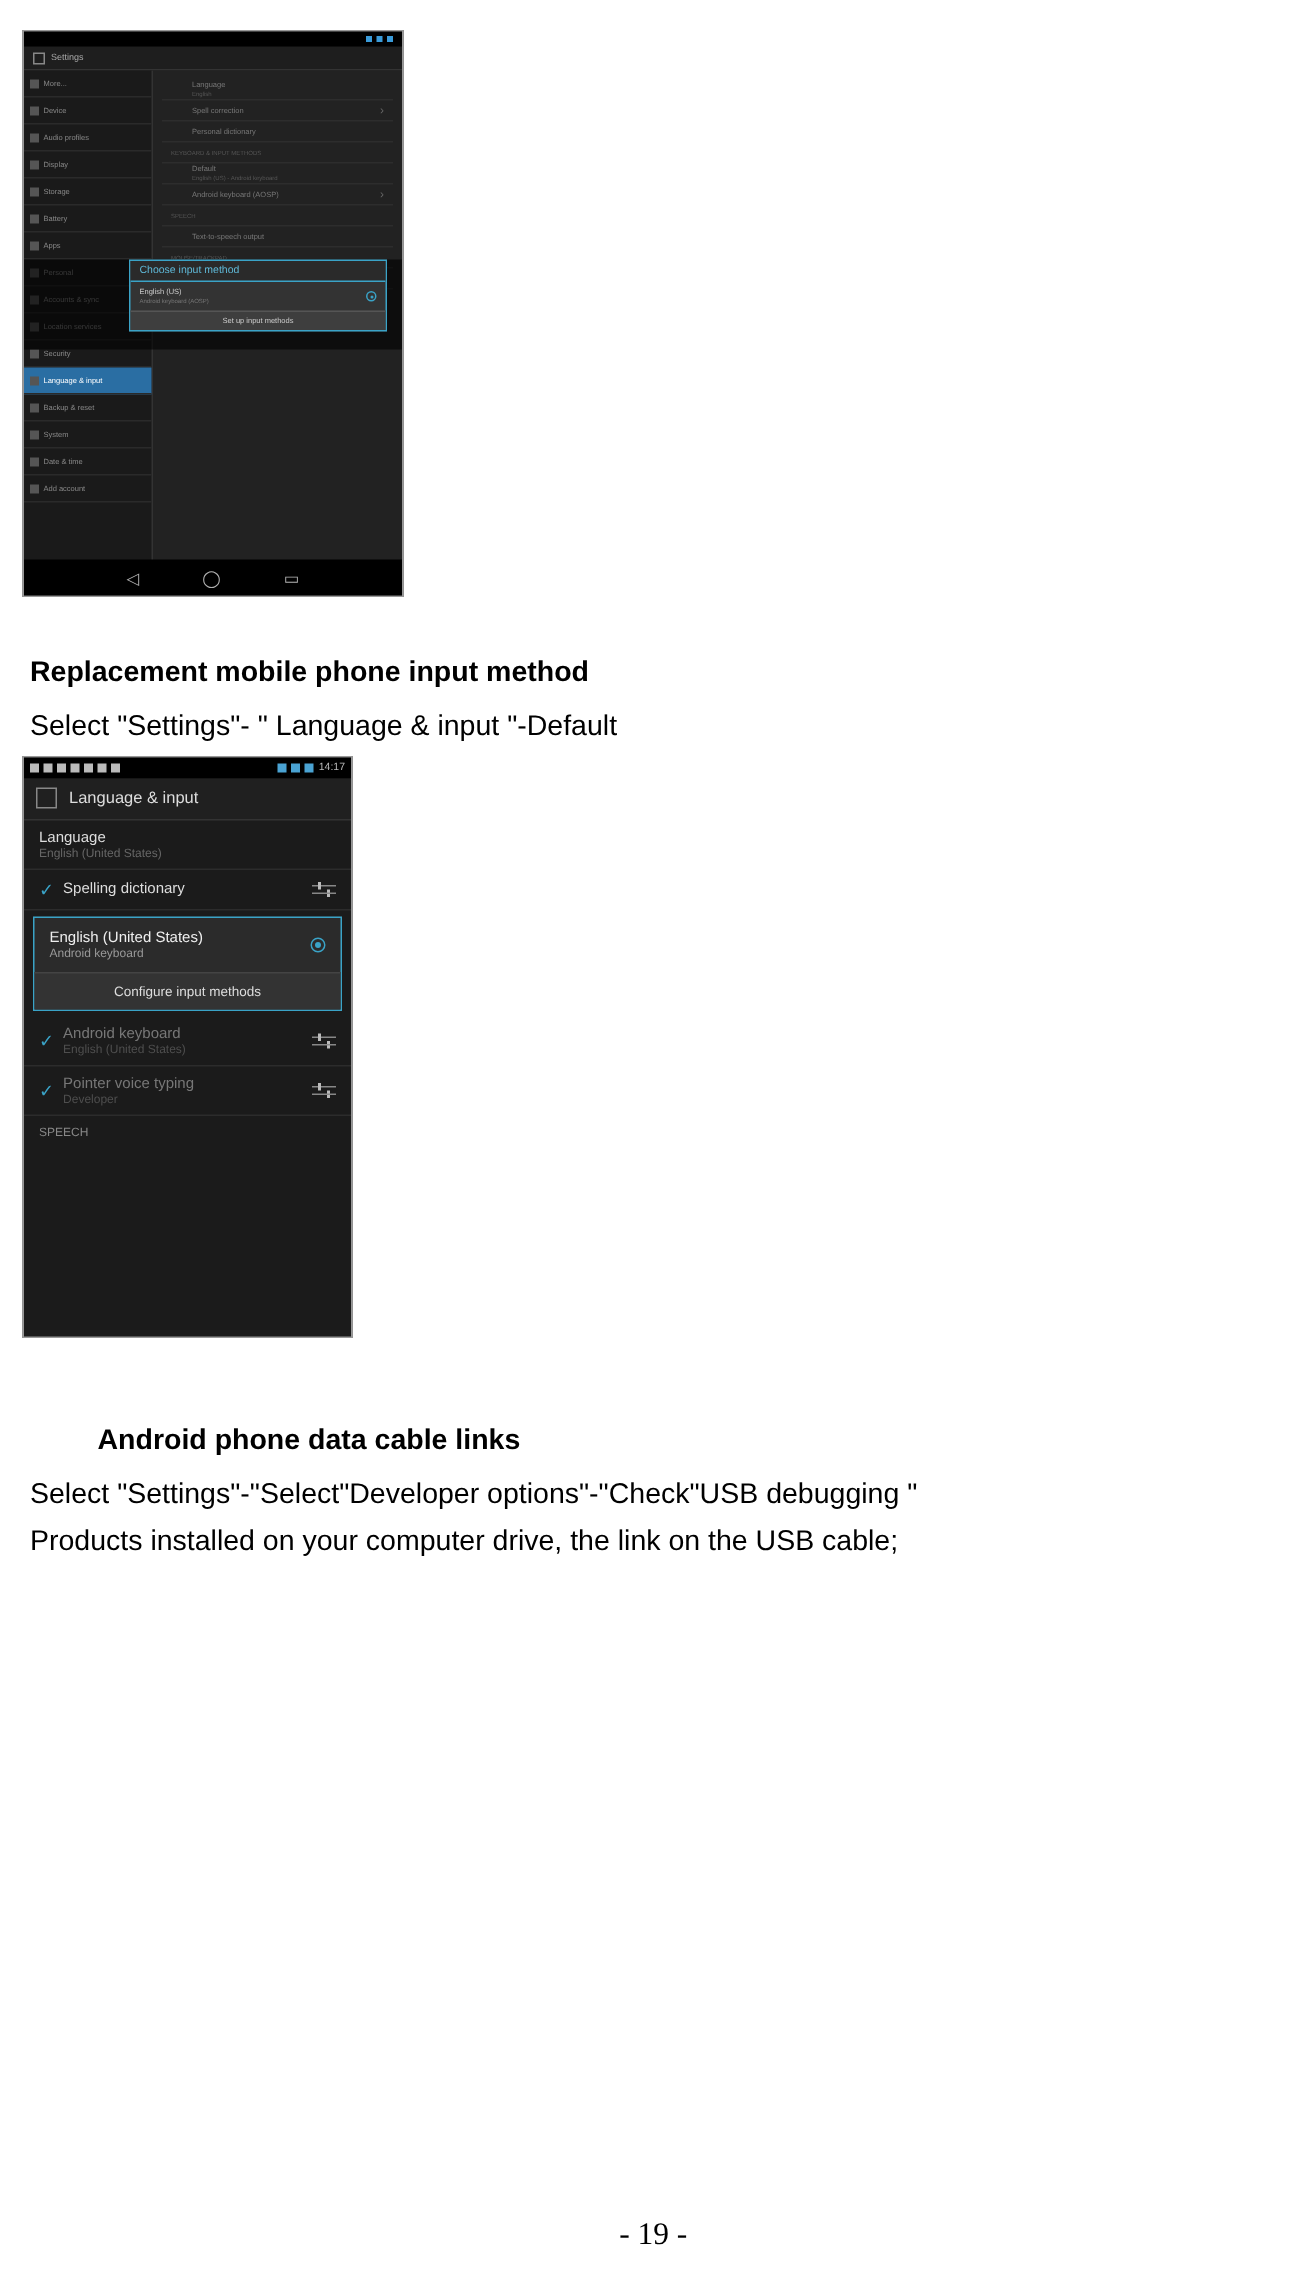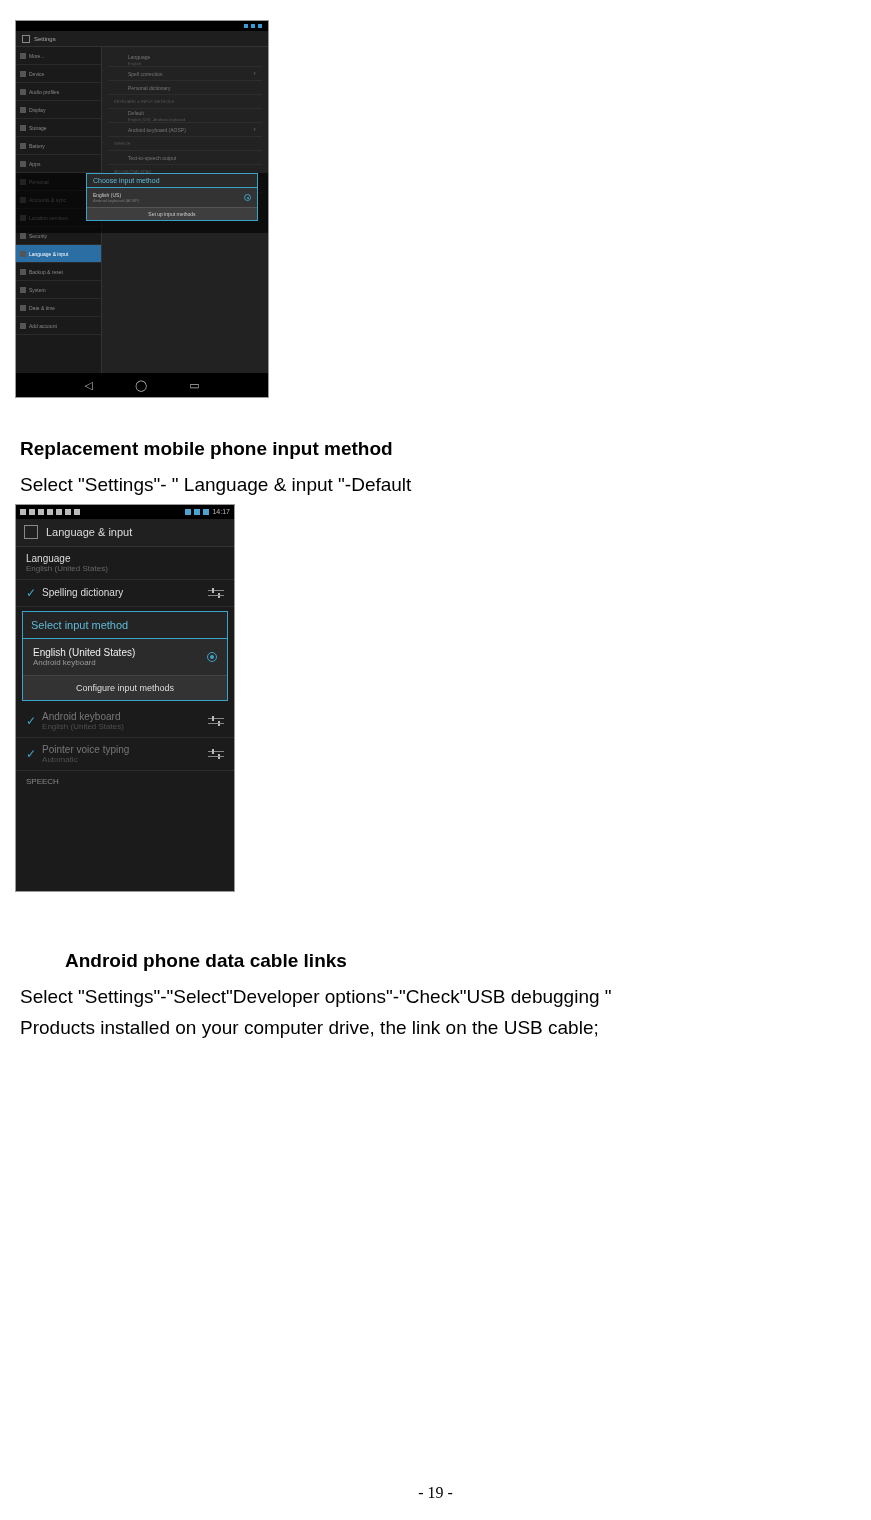--- a/index.html
+++ b/index.html
@@ -78,21 +78,21 @@
     .s2-modal .radio { width:10px; height:10px; border:1.5px solid #3aa3c7; border-radius:50%; position:relative;}
     .s2-modal .radio::after{content:""; position:absolute; inset:2px; background:#3aa3c7; border-radius:50%;}
     .s2-modal .mbtn { text-align:center; font-size:9px; color:#ddd; padding:7px; border-top:1px solid #444; background:#333;}
     .s2-dim .t { color:#777 !important; }
     .s2-dim .s { color:#4e4e4e !important; }
 
     
     .h2 { font-weight:bold; font-size:19px; margin-top:58px; margin-bottom:12px;margin-left:45px;}
 
     
-    .pagenum { position:absolute; bottom:18px; left:0; right:0; text-align:center; font-family:"Times New Roman", serif; font-size:16px; }
+    .pagenum { position:absolute; bottom:18px; left:0; right:0; text-align:center; font-family:"Times New Roman", serif; font-size:21px; }
   </style>
 </head>
 <body>
 
 <div class="screenshot shot1">
   <div class="s1-statusbar">
       <div class="dots">
         <span></span>
         <span></span>
         <span></span>
@@ -238,21 +238,20 @@
         <span class="s2-check">✓</span>
         <span class="t">Spelling dictionary</span>
       </div>
     <div class="s2-sliders">
         <span class="k1"></span>
         <span class="k2"></span>
       </div>
   </div>
 
   <div class="s2-modal">
-    <div class="mtitle">Select input method</div>
     <div class="mopt">
       <div class="txt">
           <div class="t">English (United States)</div>
           <div class="s">Android keyboard</div>
         </div>
       <div class="radio"></div>
     </div>
     <div class="mbtn">Configure input methods</div>
   </div>
 
@@ -268,21 +267,21 @@
         <span class="k1"></span>
         <span class="k2"></span>
       </div>
   </div>
 
   <div class="s2-item flex s2-dim">
     <div style="display:flex;align-items:center;">
         <span class="s2-check">✓</span>
         <div>
           <div class="t">Pointer voice typing</div>
-          <div class="s">Automatic</div>
+          <div class="s">Developer</div>
         </div>
       </div>
     <div class="s2-sliders">
         <span class="k1"></span>
         <span class="k2"></span>
       </div>
   </div>
 
   <div class="s2-subhead">SPEECH</div>
 </div>

